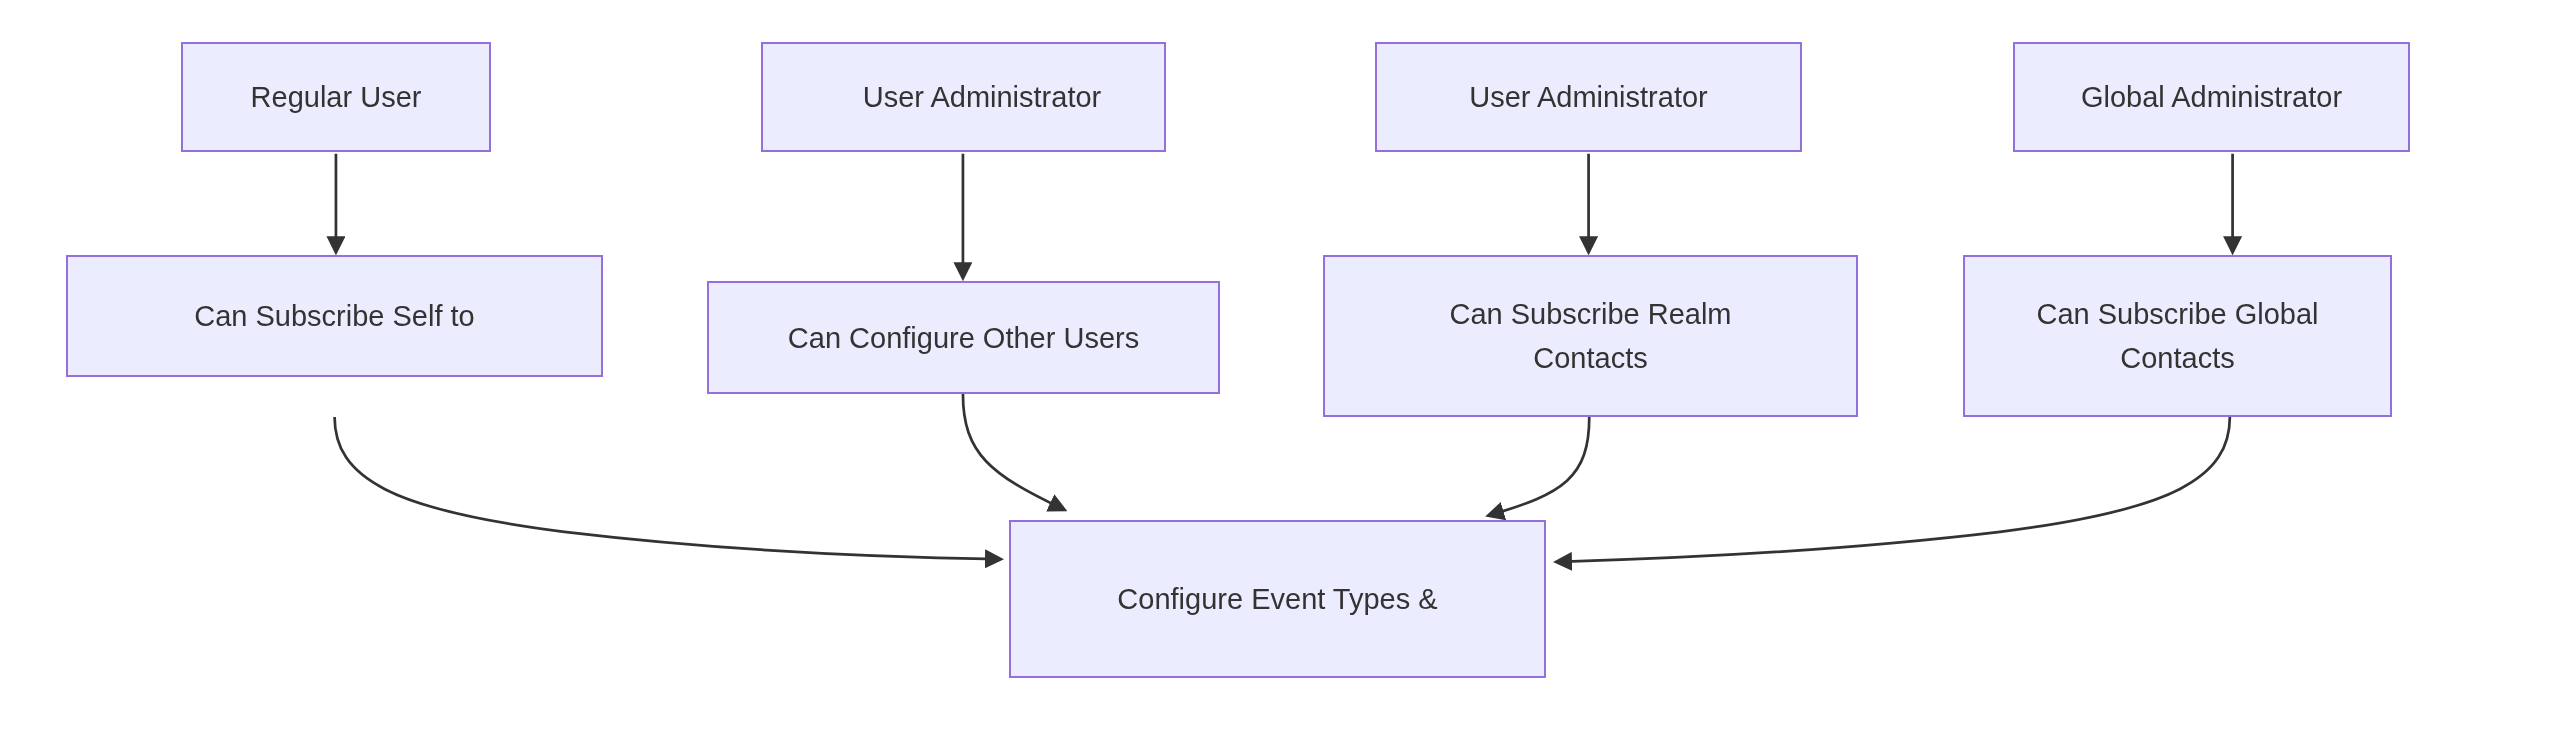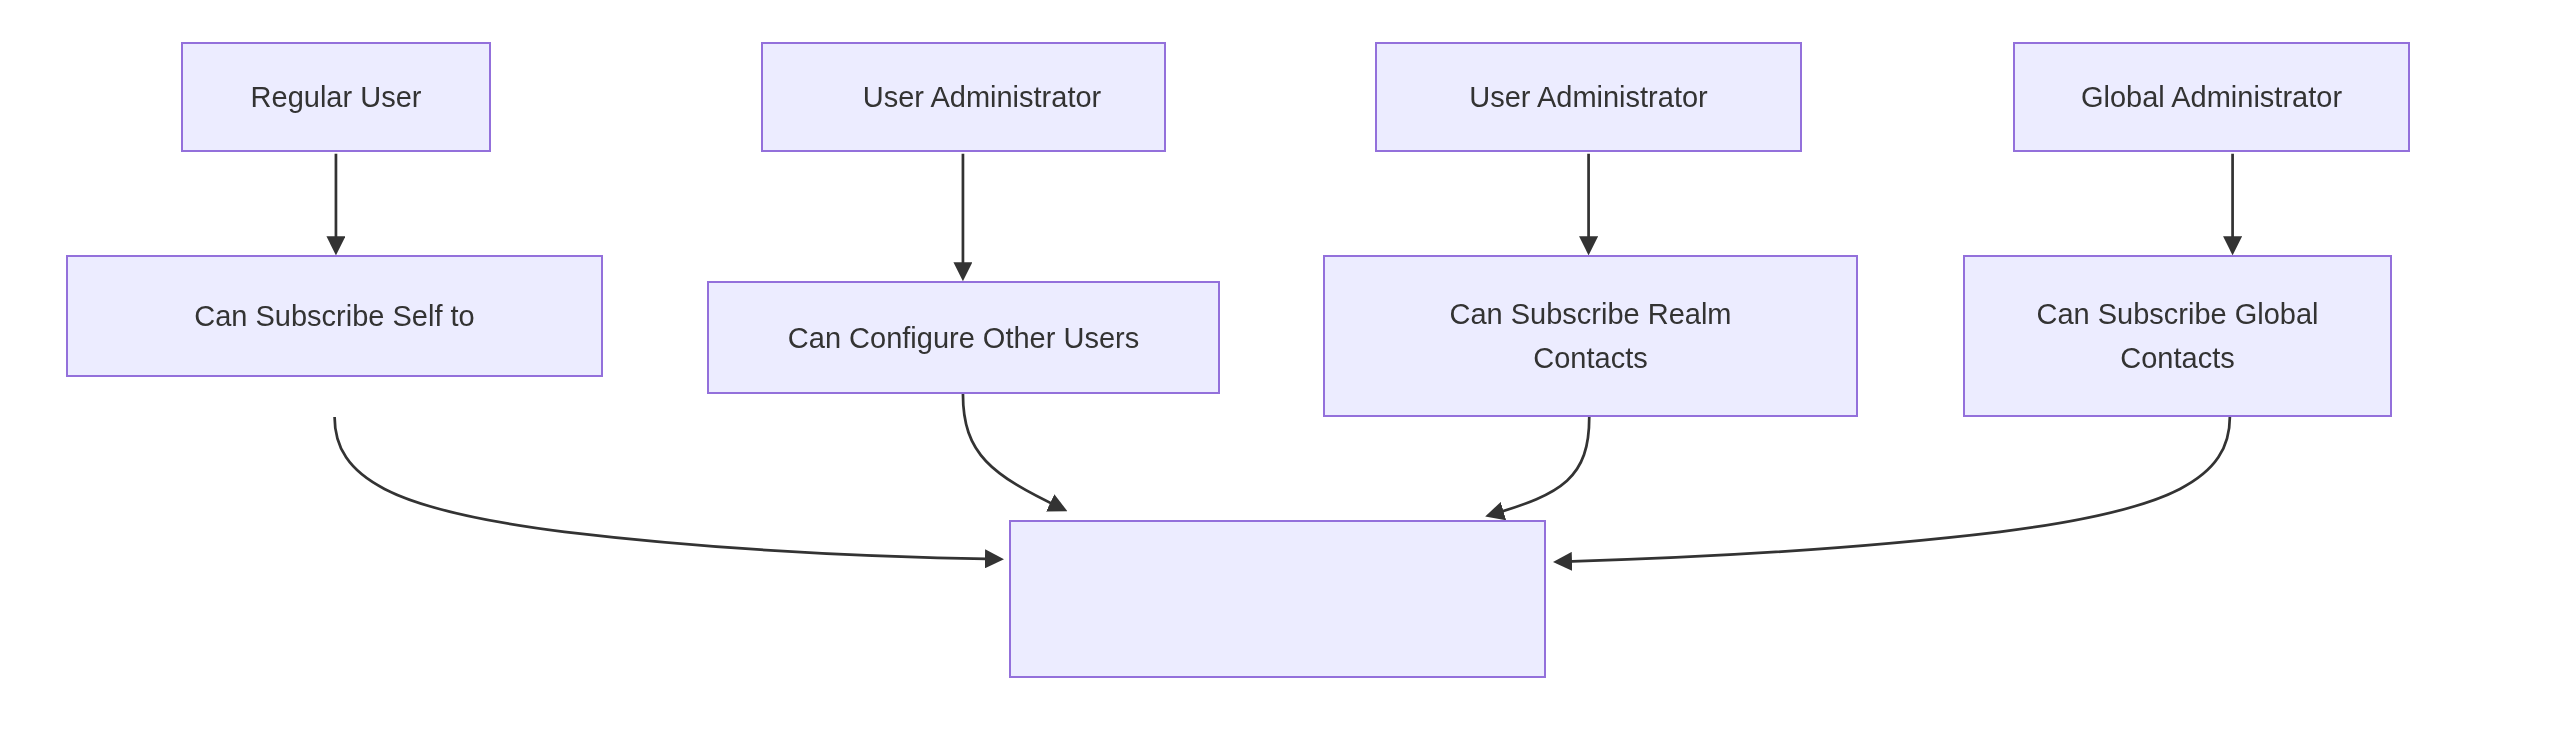--- a/index.html
+++ b/index.html
@@ -123,17 +123,18 @@
 
   <div class="node" style="left:1963px; top:255px; width:429px; height:162px;">
     <div class="label">
       <span>Can Subscribe Global</span>
       <span>Contacts</span>
     </div>
   </div>
 
   <div class="node" style="left:1009px; top:520px; width:537px; height:158px;">
     <div class="label">
+      <span>Configure Event Types &amp;</span>
     </div>
   </div>
 
 </div>
 
 
 </body></html>

